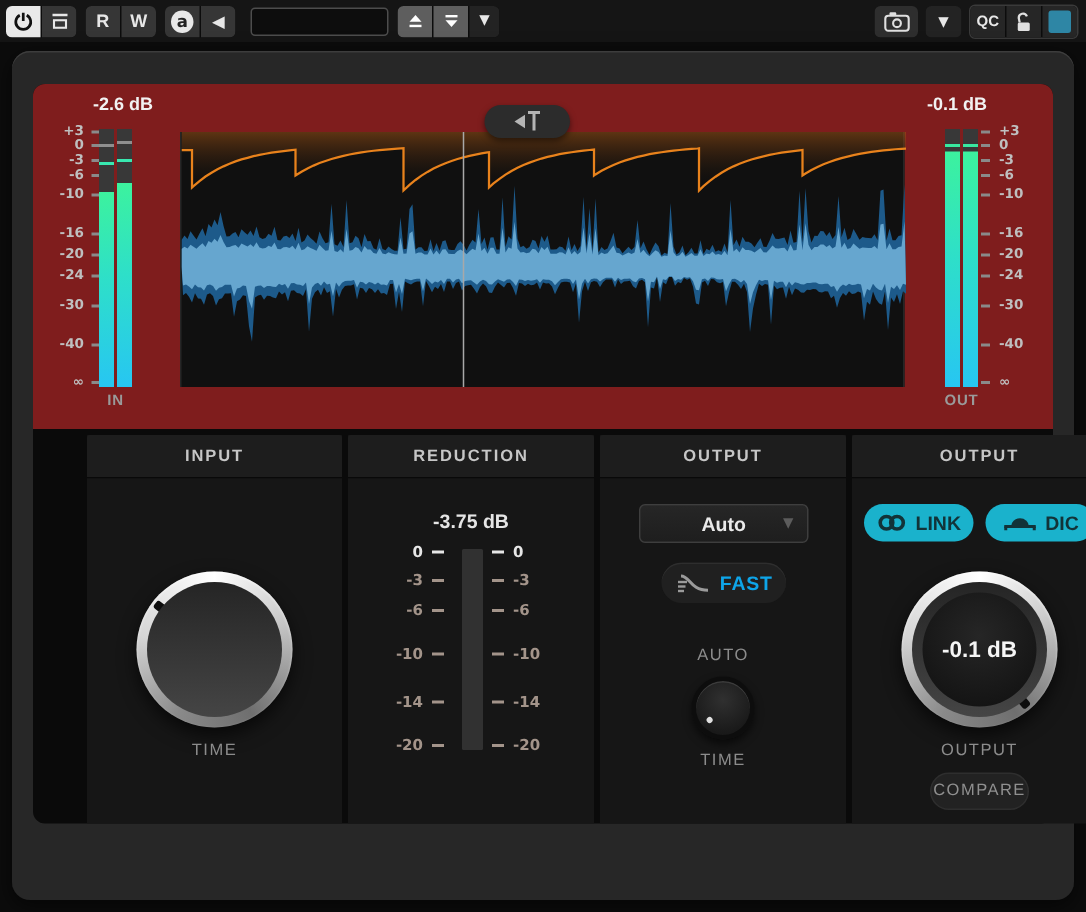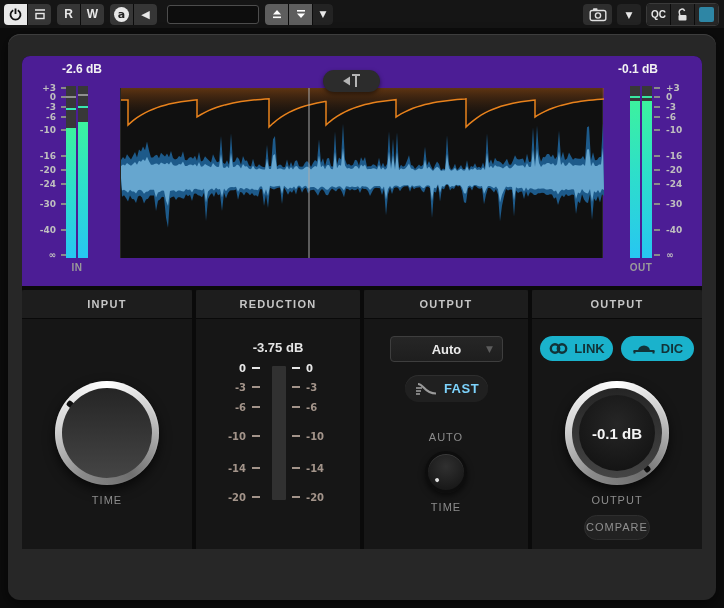--- a/index.html
+++ b/index.html
@@ -19,38 +19,38 @@
   .qc-group .tb-btn { background:#262626; }
   .qc-btn-text { font-size:10px; letter-spacing:0; }
   .focus-sq { width:15px; height:15px; background:#2e86a5; border-radius:2px; }
   .arrow-glyph { font-size:9px; color:#e8e8e8; }
 
   
   .plugin { position:absolute; left:8px; top:34px; width:708px; height:566px; background:#272727; border-radius:12px; box-shadow:inset 0 1px 0 #3d3d3d, 0 4px 14px rgba(0,0,0,.6); }
   .content { position:absolute; left:14px; top:22px; width:680px; height:493px; background:#0a0a0a; border-radius:8px; }
 
   
-  .displaypanel { position:absolute; left:0; top:0; width:680px; height:230px; background:#4c1d95; border-radius:8px 8px 0 0; }
+  .displaypanel { position:absolute; left:0; top:0; width:680px; height:230px; background:#7f1d1d; border-radius:8px 8px 0 0; }
   .meter-value { position:absolute; top:6px; width:80px; text-align:center; color:#f2f2f2; font-size:12px; font-weight:bold; }
   .srow { position:absolute; height:10px; display:flex; align-items:center; transform:translateY(-50%); color:#bfbfbf; }
   .srow .slab { font-size:9px; font-weight:bold; font-family:"DejaVu Sans",sans-serif; }
   .srow .sdash { width:6px; height:2px; background:#8a8a8a; }
   .in-scale .srow { left:6px; width:40px; }
   .in-scale .slab { width:28px; text-align:right; margin-right:5px; }
   .out-scale .srow { left:632px; width:46px; }
   .out-scale .slab { margin-left:6px; text-align:left; }
   .mtrack { position:absolute; top:30px; width:10px; height:172px; background:#383838; }
   .mbar { position:absolute; bottom:0; left:0; width:10px; background:linear-gradient(to top,#27c6f2 0%,#2edfc9 55%,#3cf29e 100%); }
   .mark { position:absolute; height:2px; }
   .meter-name { position:absolute; top:206px; width:60px; text-align:center; color:#9a9a9a; font-size:10px; font-weight:bold; letter-spacing:.5px; }
   .wavebox { position:absolute; left:98px; top:32px; width:483px; height:170px; background:#101010; border-left:1px solid #262626; border-right:1px solid #262626; }
   .handle-pill { position:absolute; left:301px; top:14px; width:57px; height:22px; background:#2c2c2c; border-radius:11px; display:flex; align-items:center; justify-content:center; cursor:ew-resize; box-shadow:0 2px 4px rgba(0,0,0,.5); }
 
   
-  .panel { position:absolute; top:234px; height:259px; background:#161616; }
+  .panel { position:absolute; top:234px; height:259px; background:#161616;margin-left:36px; }
   .panel-header { height:29px; background:#1d1d1d; border-bottom:1px solid #090909; color:#c6c6c6; font-size:11px; font-weight:bold; letter-spacing:1.3px; text-align:center; line-height:29px; border-radius:2px 2px 0 0; }
   .sublabel { position:absolute; width:100%; text-align:center; color:#8c8c8c; font-size:11px; letter-spacing:1px; }
 
   
   .big-knob { position:absolute; width:104px; height:104px; border-radius:50%;
     background:conic-gradient(from 210deg,#8a8a8a,#d5d5d5 70deg,#ffffff 150deg,#cfcfcf 210deg,#6f6f6f 300deg,#8a8a8a 360deg);
     box-shadow:0 5px 12px rgba(0,0,0,.65), inset 0 1px 2px rgba(255,255,255,.5); cursor:pointer; }
   .knob-bevel { position:absolute; inset:7px; border-radius:50%; background:linear-gradient(#252525,#454545); }
   .knob-face { position:absolute; inset:14px; border-radius:50%; background:radial-gradient(circle at 50% 38%,#262626,#141414 78%); display:flex; align-items:center; justify-content:center; }
   .knob-face span { color:#f5f5f5; font-size:15px; font-weight:bold; }
@@ -67,21 +67,21 @@
   .red-left .rrow { left:24px; width:40px; }
   .red-left .slab { width:26px; text-align:right; margin-right:6px; }
   .red-right .rrow { left:96px; width:44px; }
   .red-right .slab { margin-left:6px; }
 
   
   .dropdown { position:absolute; left:26px; top:46px; width:113px; height:26px; background:linear-gradient(#262626,#1e1e1e); border:1px solid #3e3e3e; border-radius:4px; display:flex; align-items:center; justify-content:center; cursor:pointer; }
   .dropdown .dd-val { color:#eaeaea; font-size:13px; font-weight:bold; }
   .dropdown .dd-arrow { position:absolute; right:9px; color:#5c5c5c; font-size:9px; }
   .fast-btn { position:absolute; left:41px; top:85px; width:83px; height:27px; background:#202020; border-radius:14px; display:flex; align-items:center; justify-content:center; gap:6px; cursor:pointer; box-shadow:inset 0 1px 0 #2e2e2e; }
-  .fast-btn span { color:#7dd3fc; font-size:13px; font-weight:bold; letter-spacing:.5px; }
+  .fast-btn span { color:#0ea5e9; font-size:13px; font-weight:bold; letter-spacing:.5px; }
   .small-knob { position:absolute; left:61px; top:161px; width:42px; height:42px; border-radius:50%; background:radial-gradient(circle at 50% 35%,#303030,#191919 75%); border:3px solid #0d0d0d; box-shadow:0 3px 6px rgba(0,0,0,.6), inset 0 1px 0 #3c3c3c; cursor:pointer; }
   .small-dot { position:absolute; left:50%; top:4px; width:4px; height:4px; margin-left:-2px; border-radius:50%; background:#e0e0e0; transform-origin:50% 14px; transform:rotate(-132deg); }
 
   
   .teal-btn { position:absolute; top:46px; width:73px; height:25px; background:#1ab2cc; border-radius:13px; display:flex; align-items:center; justify-content:center; gap:5px; cursor:pointer; }
   .teal-btn span { color:#123338; font-size:13px; font-weight:bold; }
   .compare-btn { position:absolute; left:52px; top:225px; width:66px; height:25px; background:#222222; border:1px solid #2e2e2e; border-radius:13px; color:#8f8f8f; font-size:11px; letter-spacing:1px; text-align:center; line-height:23px; cursor:pointer; }
 
   
   .footer { position:absolute; left:0; bottom:0; width:708px; height:51px; display:flex; align-items:center; justify-content:space-between; padding:0 18px 6px 16px; }

